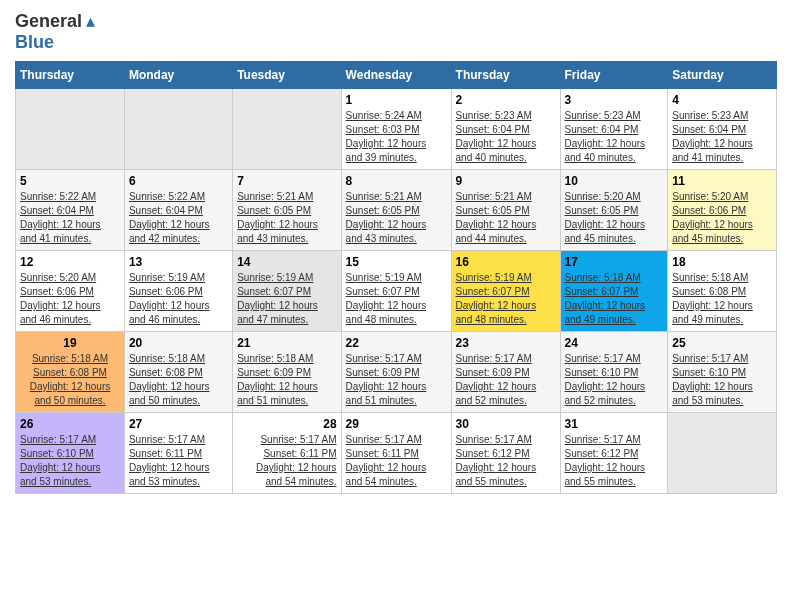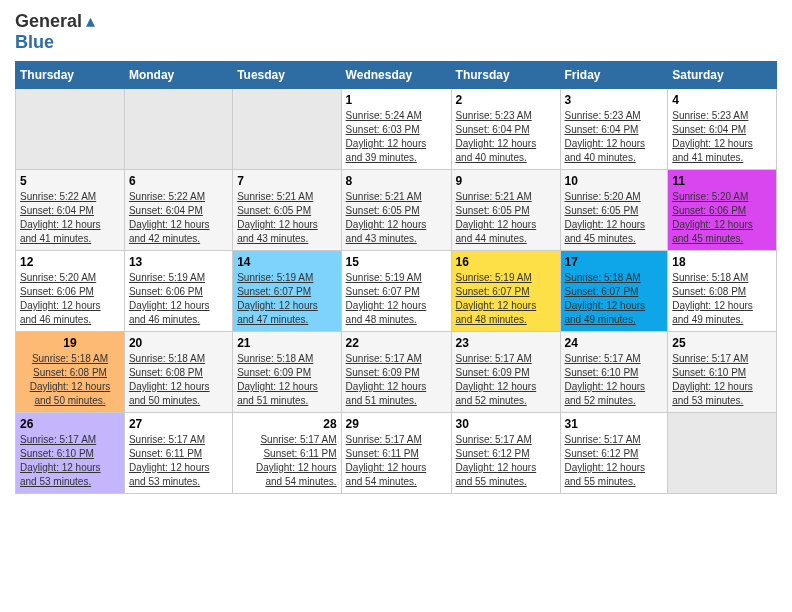--- a/index.html
+++ b/index.html
@@ -177,21 +177,21 @@
 Daylight: 12 hours
 and 44 minutes.</div>
         </td>
         <td style="background-color: rgb(245, 245, 245);">
           <div class="day-number">10</div>
           <div class="day-info" style="white-space: pre-line;">Sunrise: 5:20 AM
 Sunset: 6:05 PM
 Daylight: 12 hours
 and 45 minutes.</div>
         </td>
-        <td style="background-color: #d946ef;">
+        <td style="background-color: #fef9c3;">
           <div class="day-number">11</div>
           <div class="day-info" style="white-space: pre-line;">Sunrise: 5:20 AM
 Sunset: 6:06 PM
 Daylight: 12 hours
 and 45 minutes.</div>
         </td>
       </tr>
       <tr class="week-row" style="background-color: rgb(255, 255, 255);">
         <td style="background-color: rgb(255, 255, 255);">
           <div class="day-number">12</div>
@@ -200,21 +200,21 @@
 Daylight: 12 hours
 and 46 minutes.</div>
         </td>
         <td style="background-color: rgb(255, 255, 255);">
           <div class="day-number">13</div>
           <div class="day-info" style="white-space: pre-line;">Sunrise: 5:19 AM
 Sunset: 6:06 PM
 Daylight: 12 hours
 and 46 minutes.</div>
         </td>
-        <td style="background-color: #7dd3fc;">
+        <td style="background-color: #e5e5e5;">
           <div class="day-number">14</div>
           <div class="day-info" style="white-space: pre-line;">Sunrise: 5:19 AM
 Sunset: 6:07 PM
 Daylight: 12 hours
 and 47 minutes.</div>
         </td>
         <td style="background-color: rgb(255, 255, 255);">
           <div class="day-number">15</div>
           <div class="day-info" style="white-space: pre-line;">Sunrise: 5:19 AM
 Sunset: 6:07 PM

